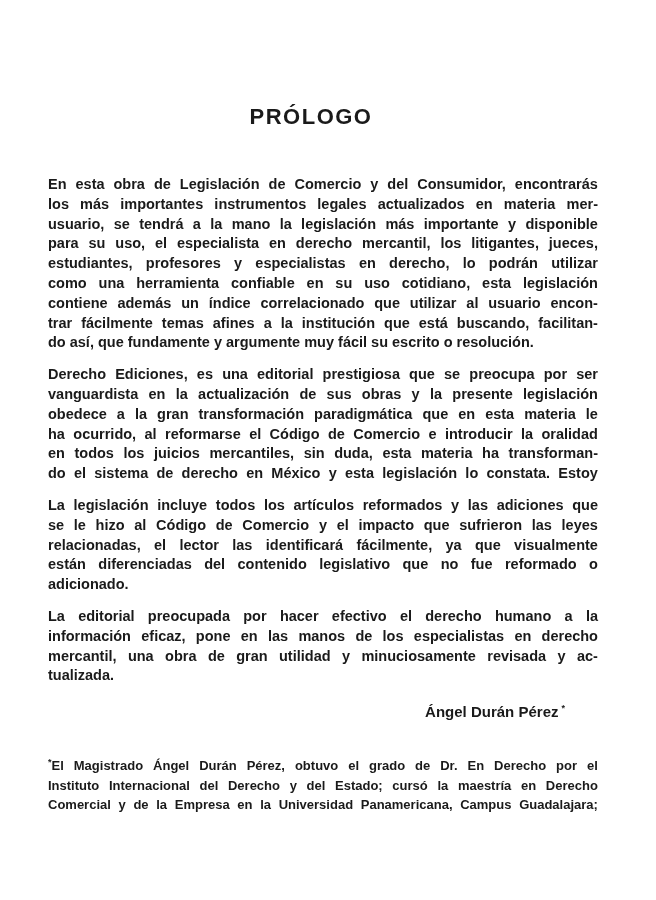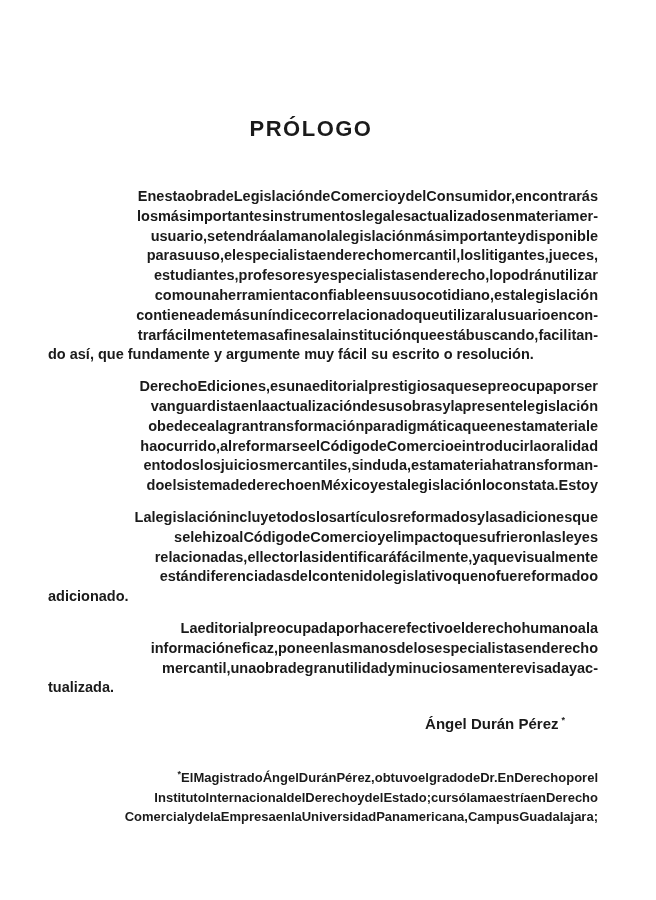--- a/index.html
+++ b/index.html
@@ -10,38 +10,38 @@
   }
   .page {
     box-sizing: border-box;
     width: 656px; height: 900px;
     padding: 106px 58px 0 48px;
     background: #ffffff;
     color: #1a1a1a;
     font-weight: 700;
   }
   .title {
-    margin: 12px;
+    margin: 0;
     font-size: 22px;
     line-height: 1;
     letter-spacing: 1.5px;
     text-align: center;
     font-weight: 700;
     transform: translateX(-12px);
   }
   .body-text {
     margin-top: 47px;
     font-size: 14.5px;
     line-height: 19.8px;
   }
   .paragraph { margin-bottom: 12px; }
   
   .line {
     display: flex;
-    justify-content: flex-end;
+    justify-content: space-between;
     white-space: nowrap;
   }
   .line.last {
     display: block;
     white-space: normal;
     text-align: left;
   }
   .signature {
     margin-top: 17px;
     font-size: 15px;

